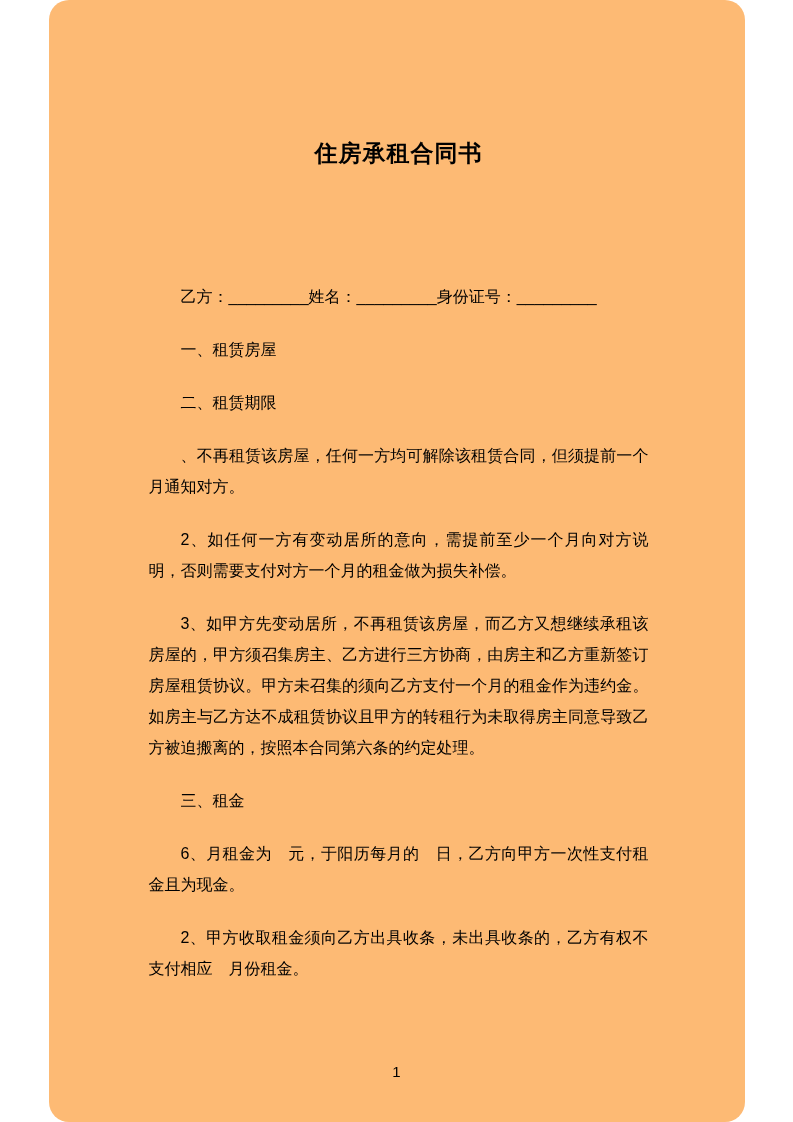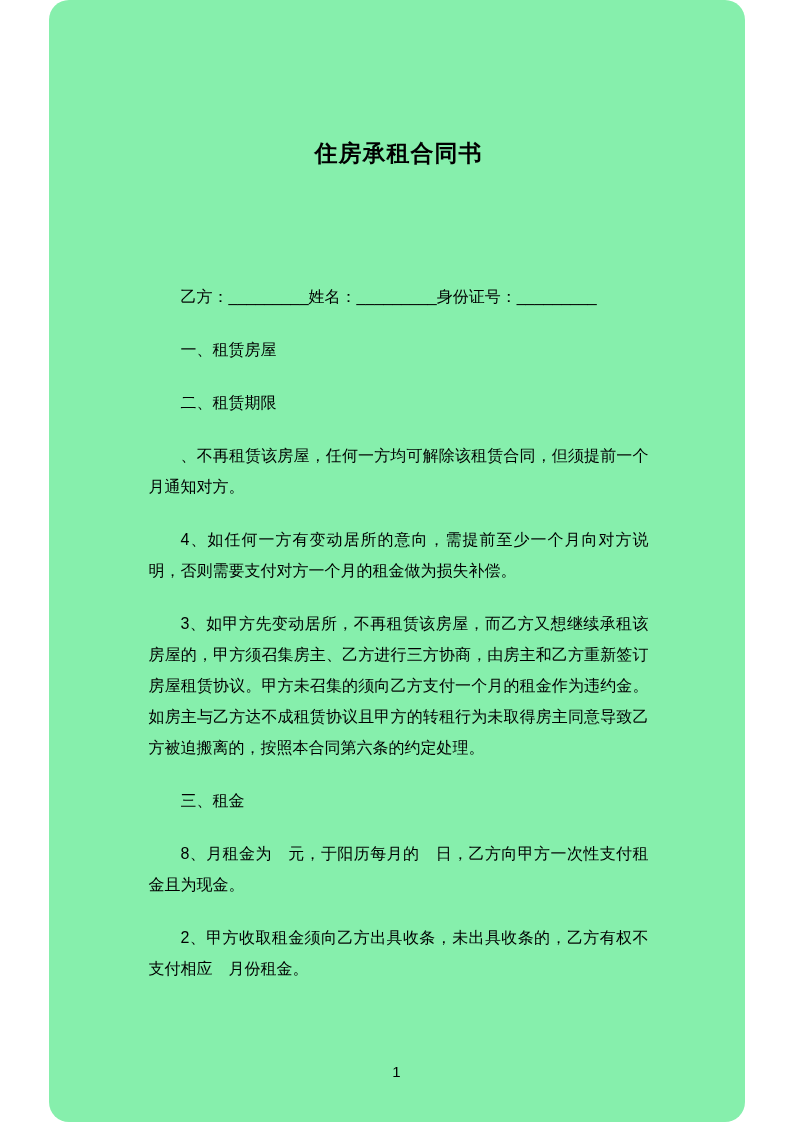--- a/index.html
+++ b/index.html
@@ -5,21 +5,21 @@
   html, body {
     margin: 0;
     padding: 0;
     background: #ffffff;
   }
   .page {
     position: relative;
     width: 696px;
     height: 1122px;
     margin: 0 auto;
-    background: #86efac;
+    background: #fdba74;
     box-sizing: border-box;
     padding: 138px 96px 0 100px;
     font-family: "Liberation Sans", "DejaVu Sans", sans-serif;
     color: #000000;
     overflow: hidden;
     border-radius: 20px;
   }
   .doc-title {
     margin: 0 0 112px 0;
     text-align: center;
@@ -55,25 +55,25 @@
 
   <p class="para">乙方：_________姓名：_________身份证号：_________</p>
 
   <p class="para">一、租赁房屋</p>
 
 
   <p class="para">二、租赁期限</p>
 
   <p class="para">、不再租赁该房屋，任何一方均可解除该租赁合同，但须提前一个月通知对方。</p>
 
-  <p class="para">4、如任何一方有变动居所的意向，需提前至少一个月向对方说明，否则需要支付对方一个月的租金做为损失补偿。</p>
+  <p class="para">2、如任何一方有变动居所的意向，需提前至少一个月向对方说明，否则需要支付对方一个月的租金做为损失补偿。</p>
 
   <p class="para">3、如甲方先变动居所，不再租赁该房屋，而乙方又想继续承租该房屋的，甲方须召集房主、乙方进行三方协商，由房主和乙方重新签订房屋租赁协议。甲方未召集的须向乙方支付一个月的租金作为违约金。如房主与乙方达不成租赁协议且甲方的转租行为未取得房主同意导致乙方被迫搬离的，按照本合同第六条的约定处理。</p>
 
   <p class="para">三、租金</p>
 
-  <p class="para">8、月租金为　元，于阳历每月的　日，乙方向甲方一次性支付租金且为现金。</p>
+  <p class="para">6、月租金为　元，于阳历每月的　日，乙方向甲方一次性支付租金且为现金。</p>
 
   <p class="para">2、甲方收取租金须向乙方出具收条，未出具收条的，乙方有权不支付相应　月份租金。</p>
 
   <div class="page-number">1</div>
 
 </div>
 
 </body></html>

